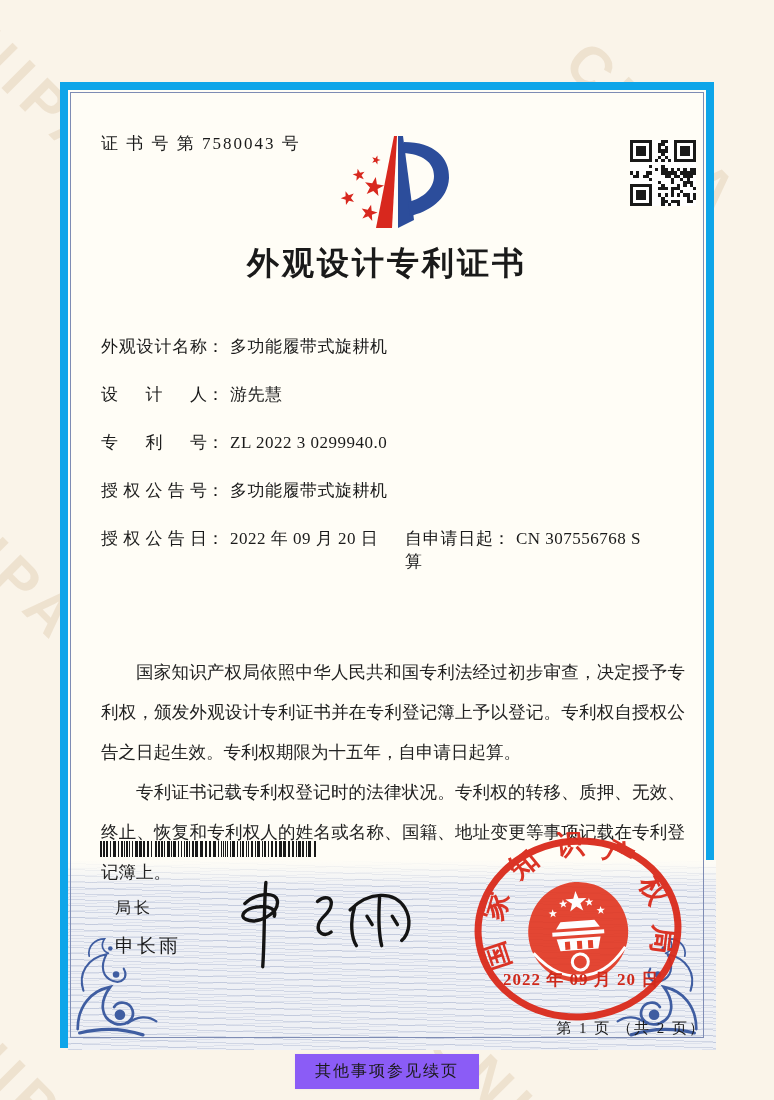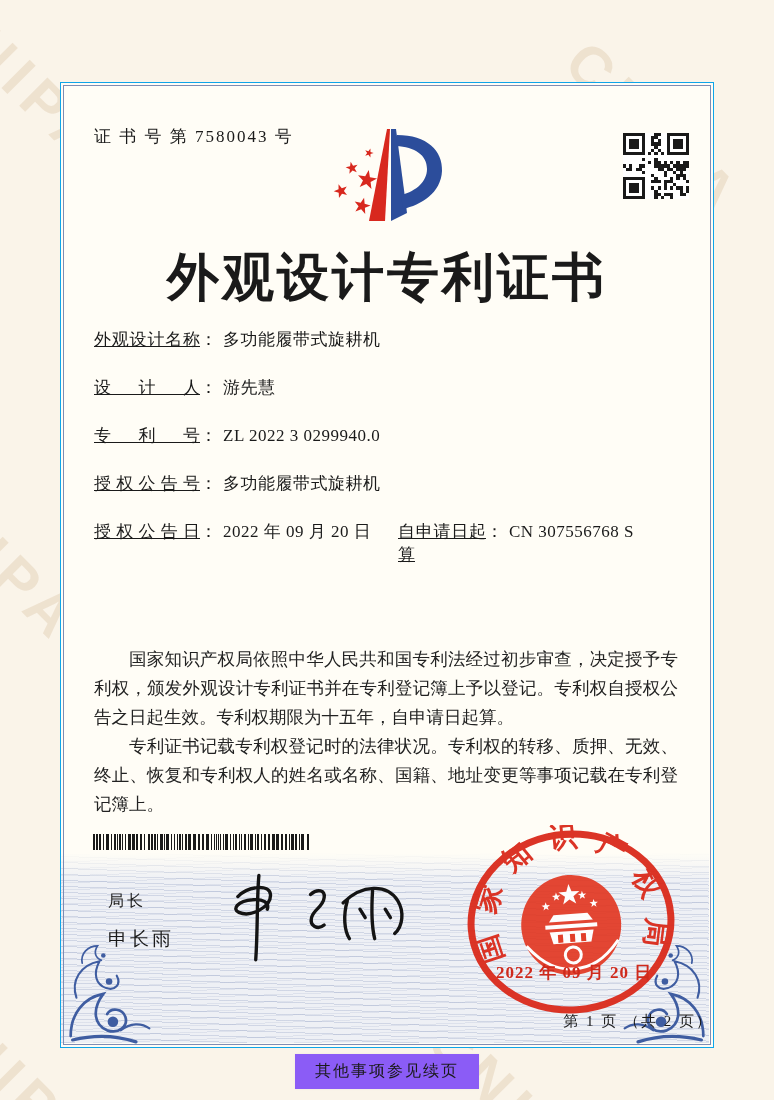--- a/index.html
+++ b/index.html
@@ -11,38 +11,38 @@
   }
   .watermark{
     position:absolute;z-index:1;white-space:nowrap;
     font-family:"Liberation Sans", sans-serif;font-weight:700;
     font-size:58px;letter-spacing:9px;color:rgba(203,172,137,.26);
     transform:rotate(45deg);transform-origin:left top;pointer-events:none;
   }
   .wm-light{color:rgba(190,170,150,.18);}
   .cert{
     position:absolute;left:60px;top:82px;width:654px;height:966px;
-    box-sizing:border-box;background:#fffdf6;border:1px solid #0ea5e9;z-index:2;
+    box-sizing:border-box;background:#fffdf6;border:8px solid #0ea5e9;z-index:2;
   }
   .cert-inner-line{position:absolute;inset:2px;border:1px solid #7e8cb4;pointer-events:none;z-index:4;}
   .cert-no{position:absolute;left:33px;top:42px;font-size:17px;letter-spacing:2px;z-index:3;}
   .qr{position:absolute;left:562px;top:50px;width:66px;height:66px;z-index:3;}
   .logo{position:absolute;left:260px;top:40px;width:140px;height:106px;z-index:3;}
   .title{
-    position:absolute;left:0;top:160px;width:100%;text-align:center;
-    font-size:52px;font-weight:700;letter-spacing:3px;z-index:3;
+    position:absolute;left:0;top:152px;width:100%;text-align:center;
+    font-size:32px;font-weight:700;letter-spacing:3px;z-index:3;
   }
   .fields{position:absolute;left:33px;top:245px;width:590px;z-index:3;font-size:17px;}
   .frow{height:48px;position:relative;}
-  .flabel{display:inline-block;width:106px;text-align:justify;text-align-last:justify;vertical-align:top;text-decoration:underline;}
+  .flabel{display:inline-block;width:106px;text-align:justify;text-align-last:justify;vertical-align:top;}
   .colon{display:inline-block;}
   .fvalue{margin-left:6px;letter-spacing:.5px;text-align:center;}
   .fgroup2{position:absolute;left:304px;top:0;}
   .bodytext{position:absolute;left:33px;top:562px;width:584px;z-index:3;
-    font-size:17.5px;line-height:29px;text-align:justify;color:#222;}
+    font-size:17.5px;line-height:40px;text-align:justify;color:#222;}
   .bodytext p{margin:0;text-indent:2em;}
   .wavy{
     position:absolute;left:0;top:770px;width:648px;height:190px;z-index:2;
     background-color:#eef0f5;
     background-image:
       linear-gradient(180deg,#fffdf6 0px, rgba(255,253,246,0) 28px),
       repeating-linear-gradient(2deg, rgba(100,120,170,.22) 0 1px, rgba(0,0,0,0) 1px 6px),
       repeating-linear-gradient(-2deg, rgba(100,120,170,.12) 0 1px, rgba(0,0,0,0) 1px 7px);
   }
   .barcode{position:absolute;left:32px;top:751px;width:216px;height:16px;z-index:3;}

